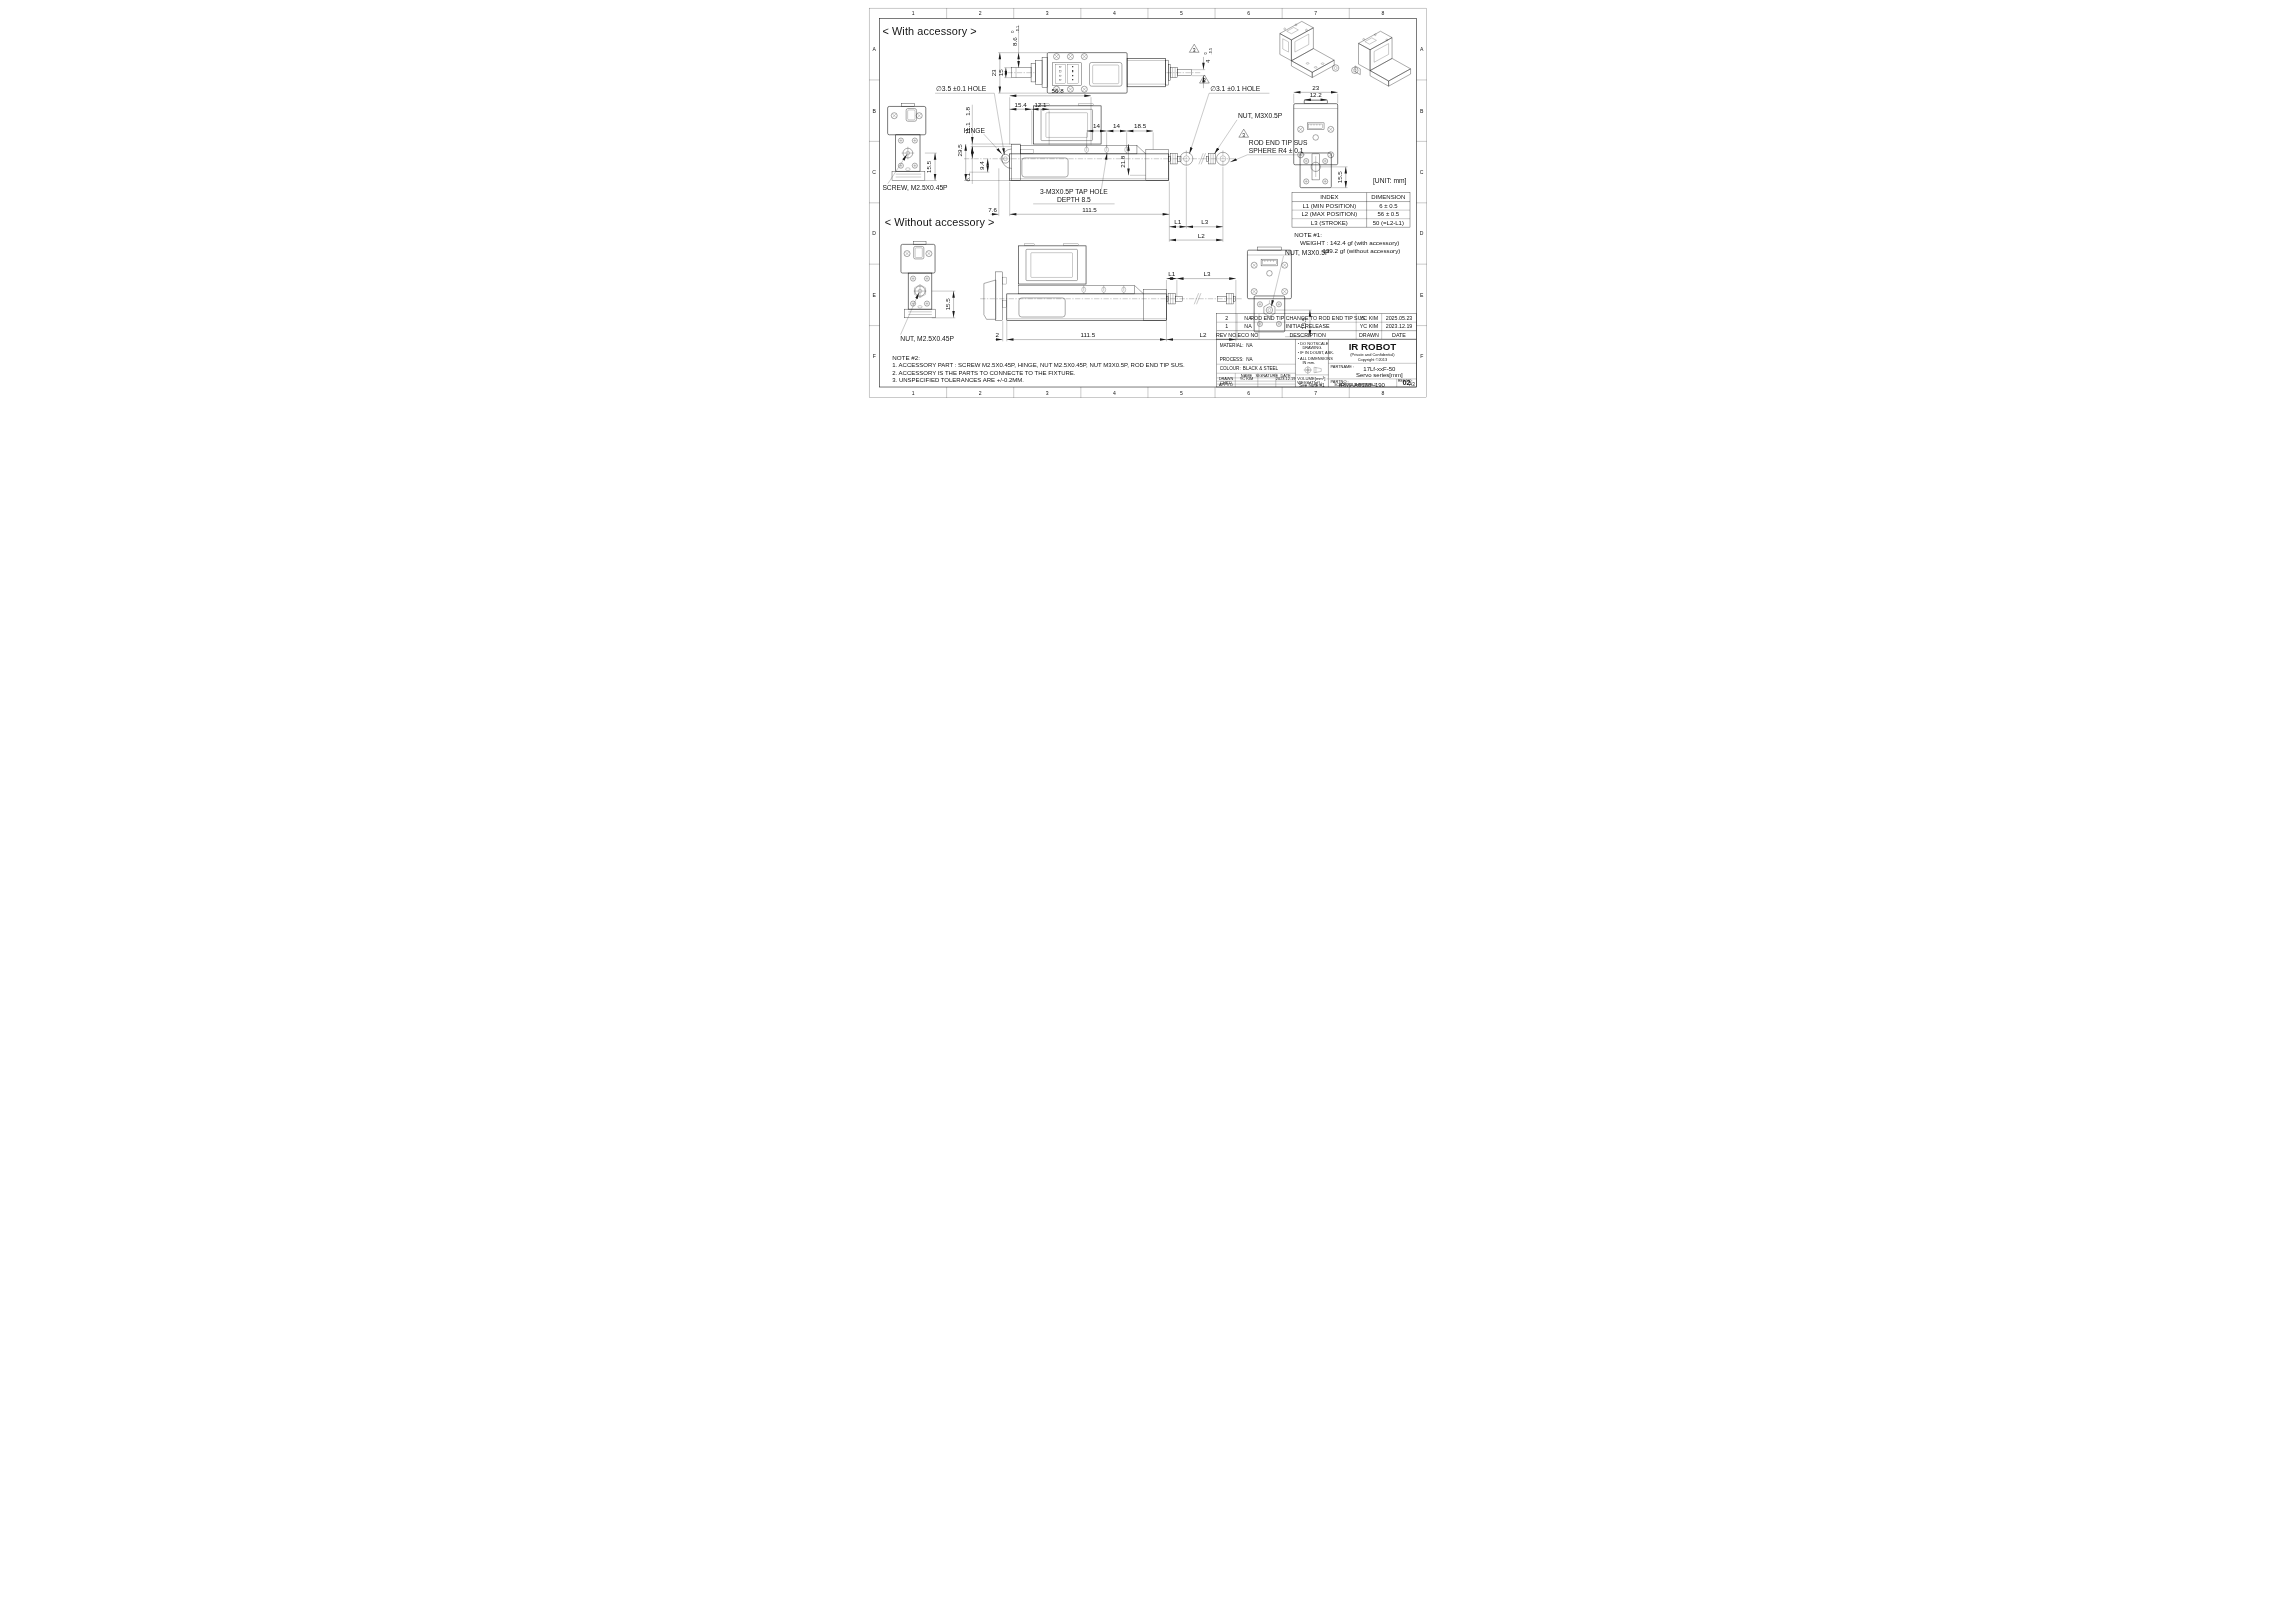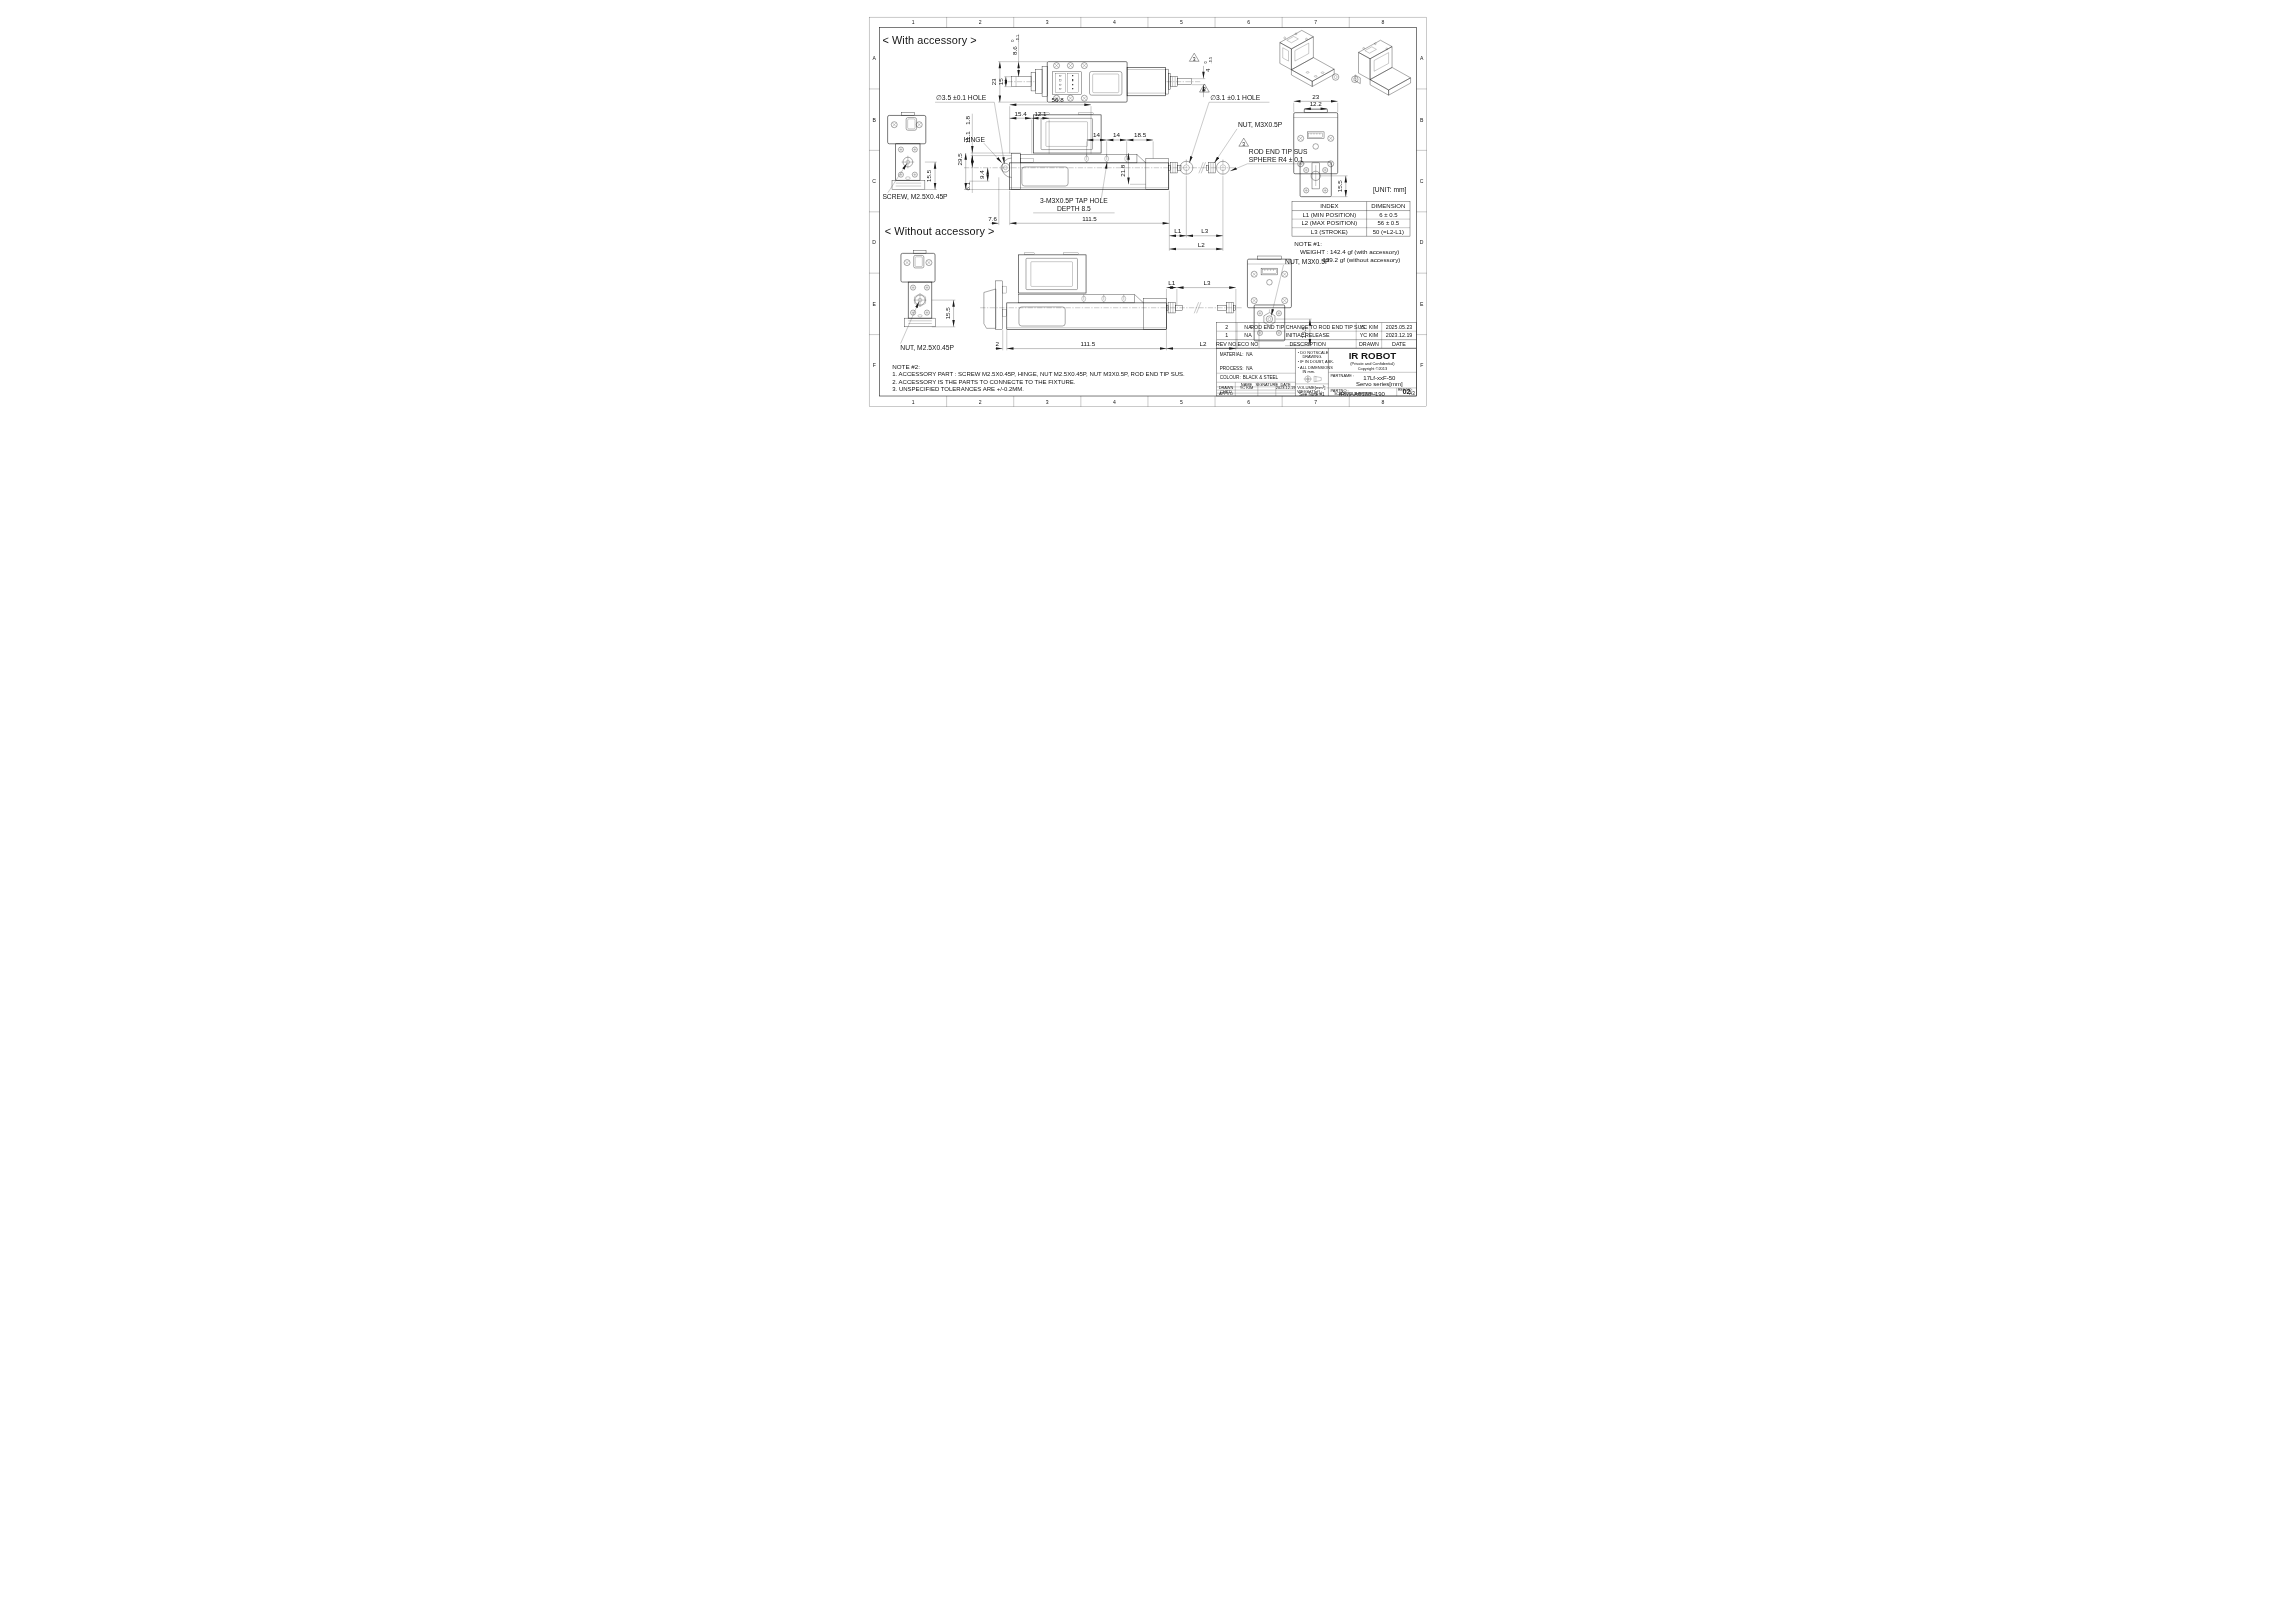--- a/index.html
+++ b/index.html
@@ -1,16 +1,16 @@
 <!DOCTYPE html>
 <html style="font-size:7.4px"><head>
 <meta charset="utf-8">
 <style>
   html,body{margin:0;padding:0;background:#fff;}
-  .sheet-wrap{width:574px;margin:9px auto;}
+  .sheet-wrap{width:574px;margin:0 auto;}
   svg{display:block;width:100%;height:auto;background:#fff;}
   svg text{font-family:"Liberation Sans","DejaVu Sans",sans-serif;fill:#141414;}
   .o{stroke:#1a1a1a;stroke-width:5;fill:none}
   .m{stroke:#1a1a1a;stroke-width:3.2;fill:none}
   .t{stroke:#1a1a1a;stroke-width:2;fill:none}
   .dim{stroke:#1a1a1a;stroke-width:2.4;fill:none}
   .cl{stroke:#1a1a1a;stroke-width:2;fill:none;stroke-dasharray:46 12 12 12}
   .tri{stroke:#1a1a1a;stroke-width:3.5;fill:none}
   .f94{font-size:94px;letter-spacing:1px}
   .f84{font-size:84px;font-weight:600}

